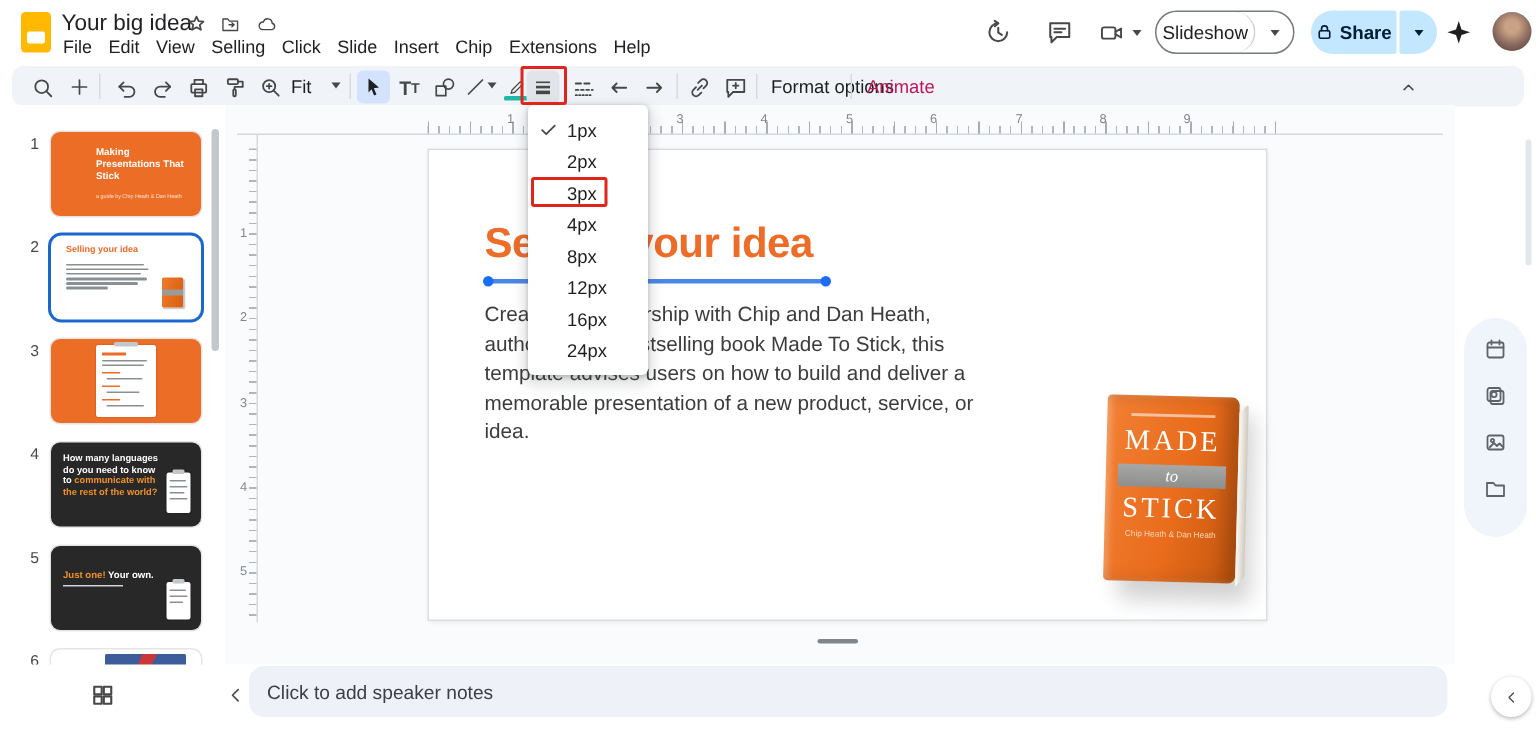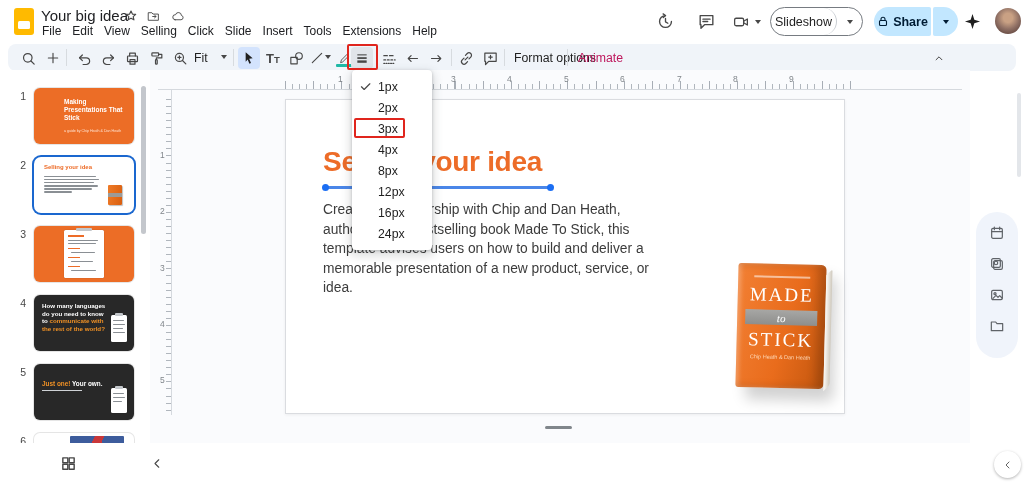--- a/index.html
+++ b/index.html
@@ -77,21 +77,21 @@
         </svg>
     </span>
     <div class="abs" style="left:40px;top:23px;display:flex;gap:7px">
       <span class="menu-item">File</span>
       <span class="menu-item">Edit</span>
       <span class="menu-item">View</span>
       <span class="menu-item">Selling</span>
       <span class="menu-item">Click</span>
       <span class="menu-item">Slide</span>
       <span class="menu-item">Insert</span>
-      <span class="menu-item">Tools</span>
+      <span class="menu-item">Chip</span>
       <span class="menu-item">Extensions</span>
       <span class="menu-item">Help</span>
     </div>
 
     <span class="abs" style="left:656px;top:12px">
       <svg width="19" height="19" viewBox="0 0 24 24" class="ic">
           <path d="M19.5 12A7.5 7.5 0 1 1 12 4.5"></path>
           <path d="M12 4.5l-3-2.1M12 4.5 9.2 7"></path>
           <path d="M12 8.2v4.2l3 1.8"></path>
         </svg>
@@ -422,20 +422,23 @@
         <rect x="4" y="13" width="7" height="7"></rect>
         <rect x="13" y="13" width="7" height="7"></rect>
       </svg>
   </span>
   <span class="abs" style="left:150px;top:456px">
     <svg width="15" height="15" viewBox="0 0 24 24" class="ic">
         <path d="M14 6l-6 6 6 6"></path>
       </svg>
   </span>
 
+  <div id="notes-bar">
+    <span style="margin-left:12px;font-size:12.8px;color:#3d4043">Click to add speaker notes</span>
+  </div>
 
   <div class="pill abs" style="left:994px;top:451px;width:27px;height:27px;background:#fff;border-radius:50%;box-shadow:0 1px 3px rgba(0,0,0,.3)">
     <svg width="12" height="12" viewBox="0 0 24 24" class="ic">
         <path d="M14 6l-6 6 6 6"></path>
       </svg>
   </div>
 
   <div id="lw-menu">
     <div class="lw-item">
       <span class="lw-check">

